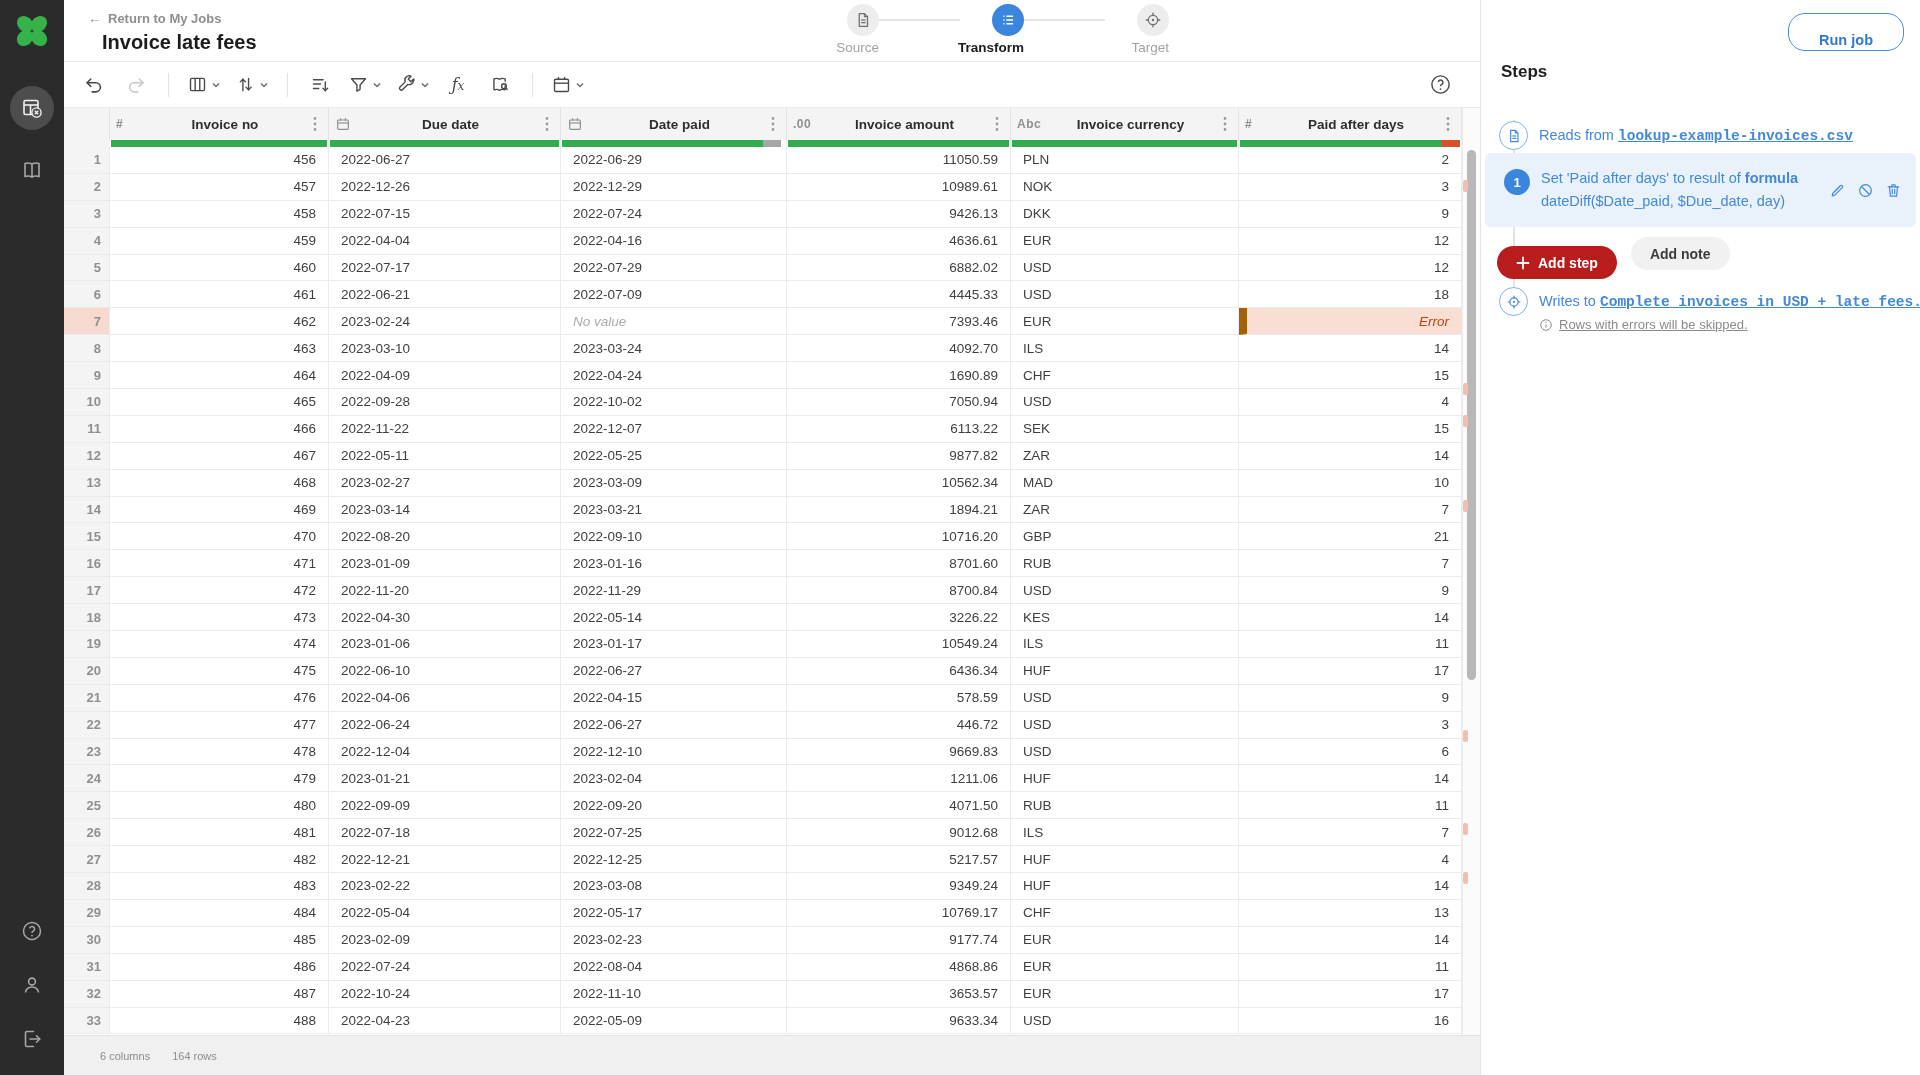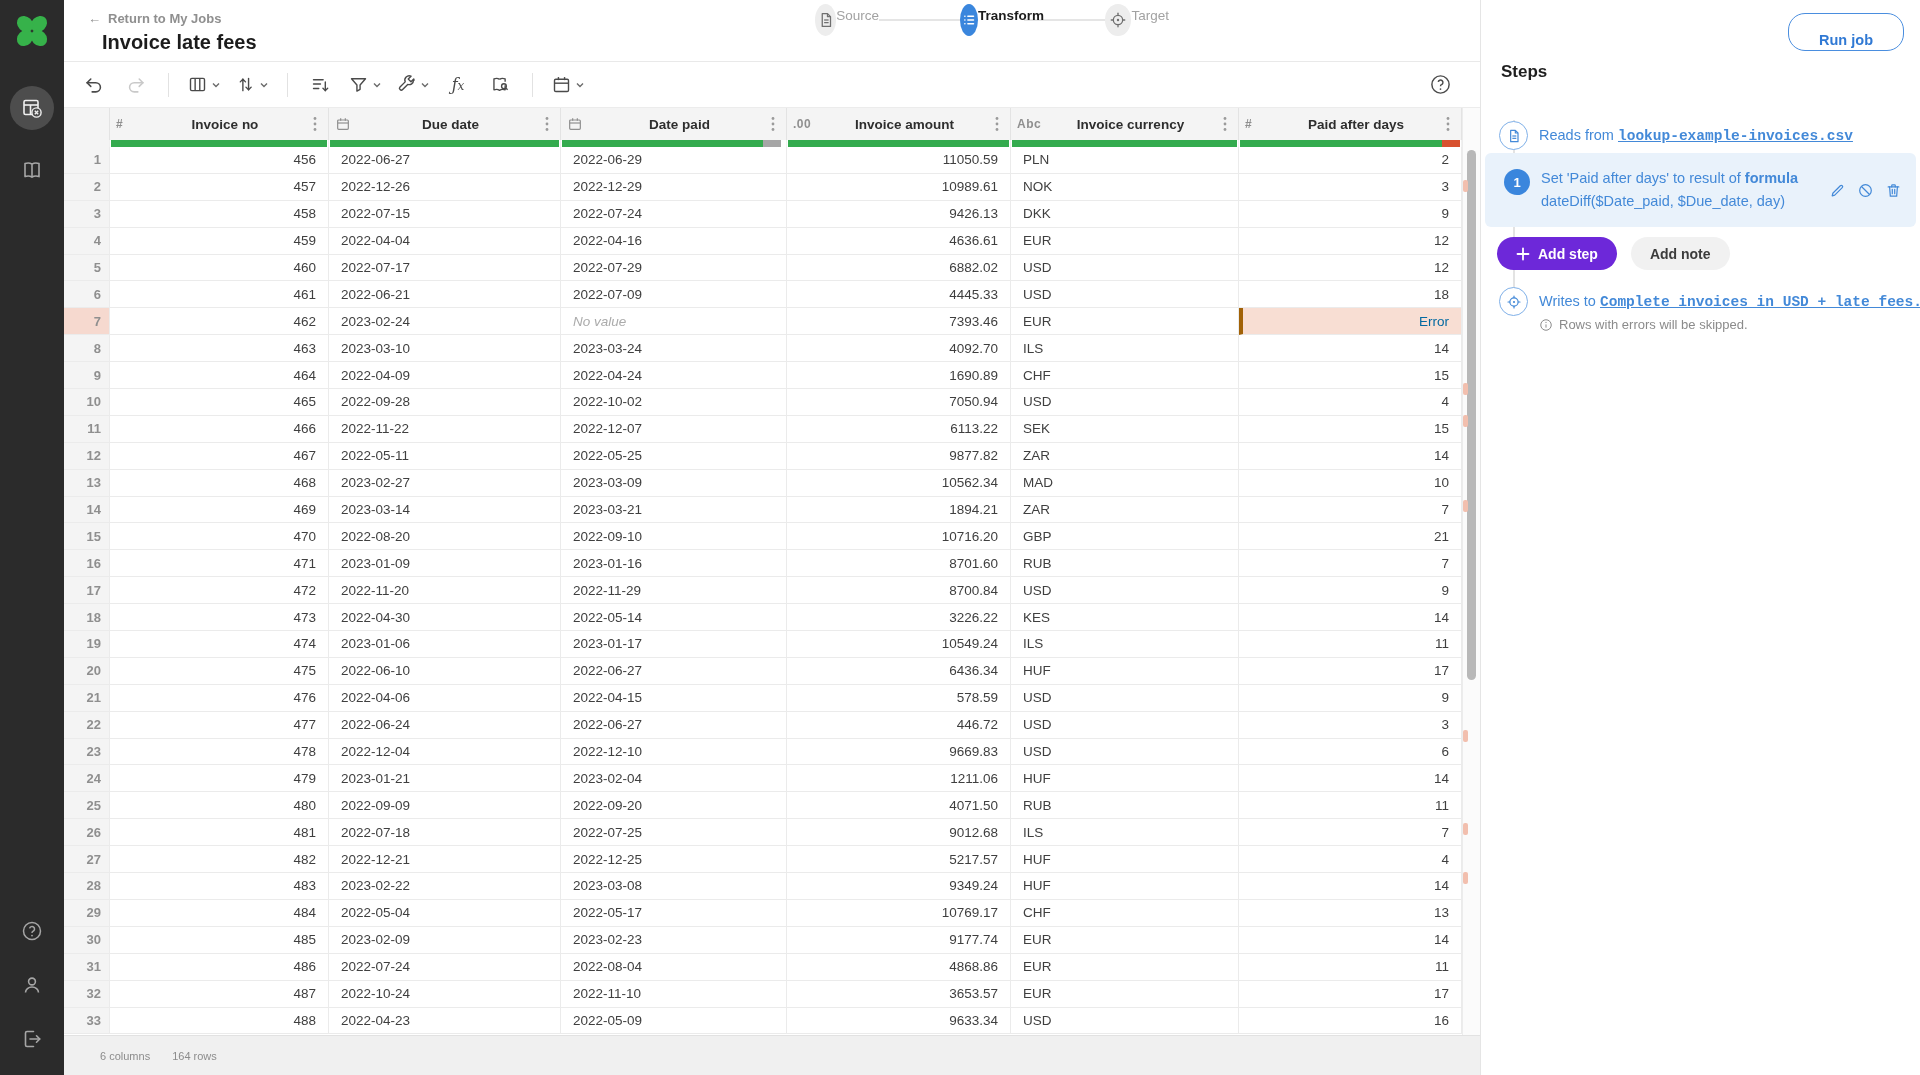--- a/index.html
+++ b/index.html
@@ -19,21 +19,21 @@
   .nav-ic.bottom { margin-top:10px; }
 
   
   .center { width:1416px; flex:none; display:flex; flex-direction:column; background:#fff; }
   .top-header { height:62px; position:relative; border-bottom:1px solid #e9e9e9; flex:none; }
   .back { position:absolute; left:24px; top:11px; display:flex; gap:7px; align-items:center;
     font-size:13px; color:#8f8f8f; font-weight:bold; cursor:pointer; }
   .page-title { position:absolute; left:38px; top:31px; font-size:20px; font-weight:bold; color:#1c1c1c; }
 
   .stepper { position:absolute; left:751px; top:4px; display:flex; align-items:flex-start; }
-  .step { width:64px; display:flex; flex-direction:row; align-items:flex-start; position:relative; cursor:pointer; }
+  .step { width:64px; display:flex; flex-direction:column; align-items:flex-end; position:relative; cursor:pointer; }
   .step-circle { width:32px; height:32px; border-radius:50%; background:#ededed; color:#6f6f6f;
     display:flex; align-items:center; justify-content:center; }
   .step.active .step-circle { background:#3a86dd; color:#fff; }
   .step-label { margin-top:4px; font-size:13.5px; color:#a2a2a2; white-space:nowrap; }
   .step.active .step-label { color:#1c1c1c; font-weight:bold; }
   .step-line { width:81px; height:2px; background:#e5e5e5; margin-top:15px; }
 
   
   .toolbar { height:46px; flex:none; border-bottom:1px solid #ececec; display:flex;
     align-items:center; padding:0 16px; gap:14px; }
@@ -61,21 +61,21 @@
 
   .tbody { flex:1; }
   .trow { height:26.9px; }
   .cell { border-right:1px solid #ebebeb; border-bottom:1px solid #ebebeb; font-size:13.5px;
     color:#3f3f3f; display:flex; align-items:center; padding:0 12px; white-space:nowrap; overflow:hidden; }
   .cell.rn { background:#f4f4f4; color:#8f8f8f; font-weight:bold; font-size:13px; justify-content:flex-end; padding:0 8px; }
   .a-r { justify-content:flex-end; }
   .a-l { justify-content:flex-start; }
   .cell.muted { color:#ababab; font-style:italic; }
   .trow.err .cell.rn { background:#f6d9cf; }
-  .cell.errcell { background:#f8ded3; border-left:4px solid #a16207; color:#0369a1; }
+  .cell.errcell { background:#f8ded3; border-left:8px solid #a16207; font-style:italic; color:#c2410c; }
 
   .c0 { width:46px; flex:none; }
   .c1 { width:219px; flex:none; }
   .c2 { width:232px; flex:none; }
   .c3 { width:226px; flex:none; }
   .c4 { width:224px; flex:none; }
   .c5 { width:228px; flex:none;align-items:center; }
   .c6 { width:223px; flex:none; }
 
   .scroll-strip { position:absolute; top:0; right:0; width:18px; bottom:0; background:#fbfbfb;
@@ -104,25 +104,25 @@
   .p-step { position:absolute; left:4px; right:4px; top:153px; background:#e9f2fb; border-radius:6px;
     padding:14px 14px 14px 19px; display:flex; gap:11px; }
   .p-num { width:26px; height:26px; border-radius:50%; background:#3a86dd; color:#fff; font-size:13px;
     font-weight:bold; display:flex; align-items:center; justify-content:center; flex:none; margin-top:2px; }
   .p-lines { line-height:23px; color:#4389d8; }
   .p-actions { margin-left:auto; display:flex; gap:11px; align-items:center; color:#4389d8; }
   .p-actions span { cursor:pointer; display:flex; }
   .p-buttons { position:absolute; left:16px; top:237px; display:flex; gap:14px; }
   .pill { height:33px; border:none; border-radius:17px; font-size:14px; font-weight:bold;
     font-family:inherit; cursor:pointer; display:flex; align-items:center; gap:8px; padding:0 19px; }
-  .addstep { background:#6d28d9; color:#fff; }
+  .addstep { background:#b91c1c; color:#fff;margin-top:9px; }
   .addnote { background:#f1f1f1; color:#3c3c3c; }
   .p-writes { top:287px; white-space:nowrap; }
   .p-note { position:absolute; left:58px; top:317px; font-size:13px; color:#8b8b8b;
-    display:flex; align-items:center; gap:6px; }
+    display:flex; align-items:center; gap:6px;text-decoration:underline; }
   svg { flex:none; }
 </style>
 </head>
 <body>
 
 <div class="app">
 
   <aside class="sidebar">
     <div class="logo">
       <svg width="40" height="40" viewBox="0 0 24 24">

